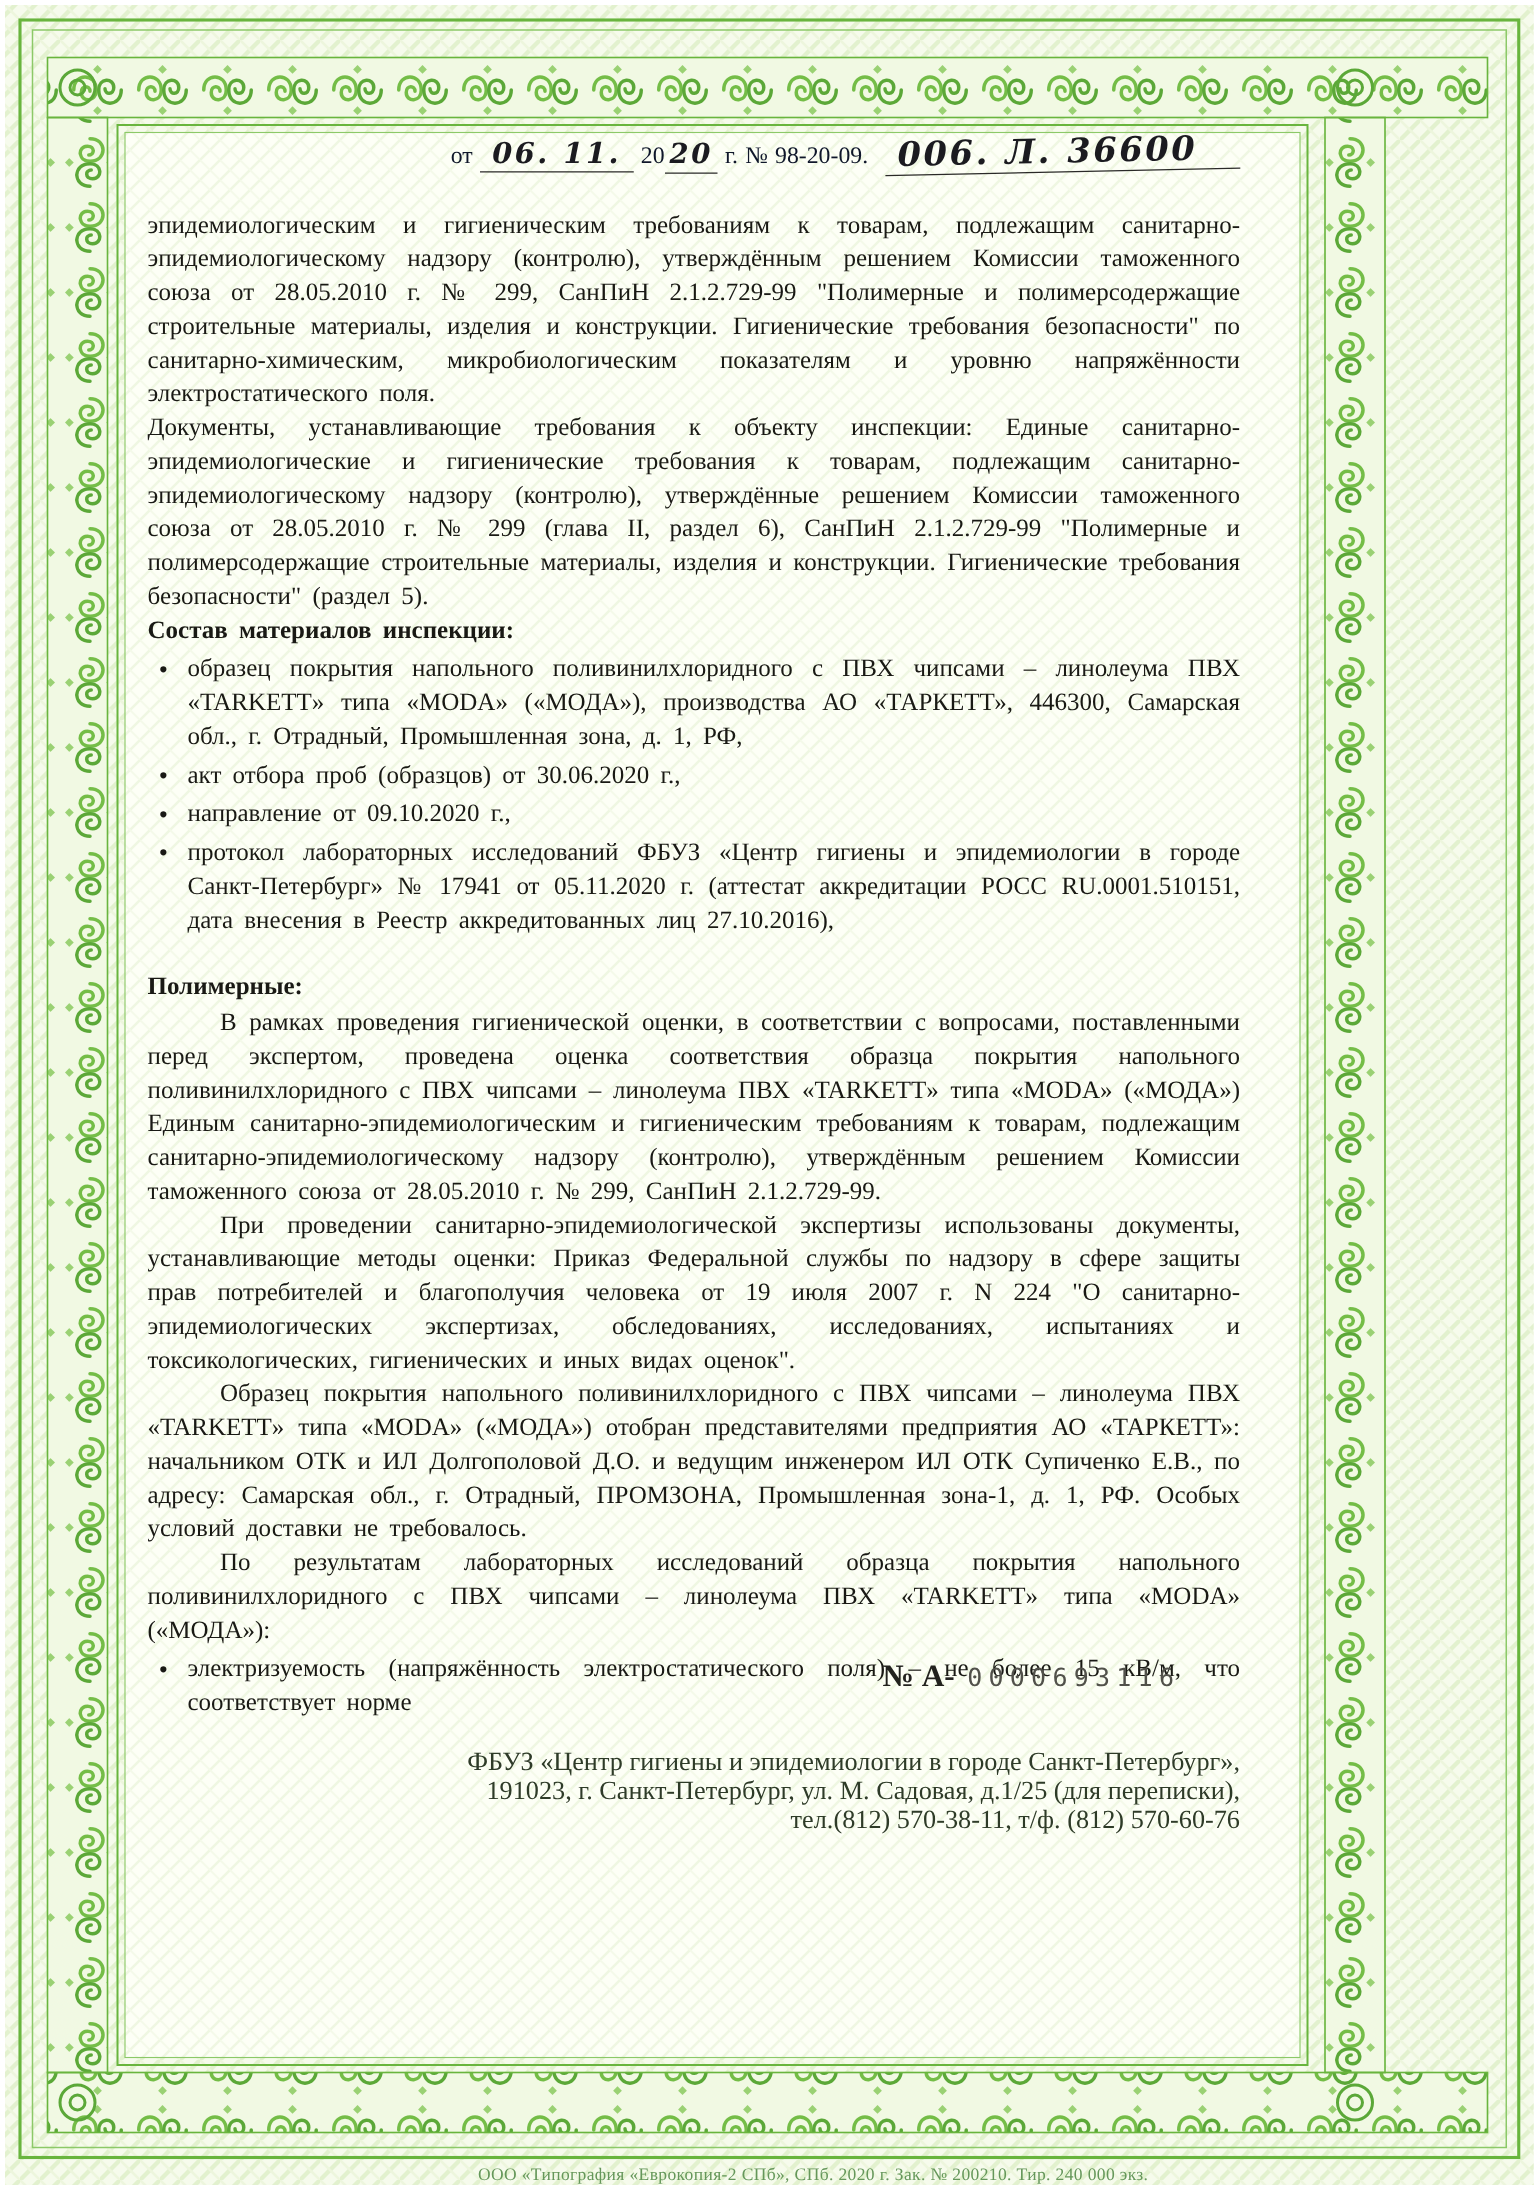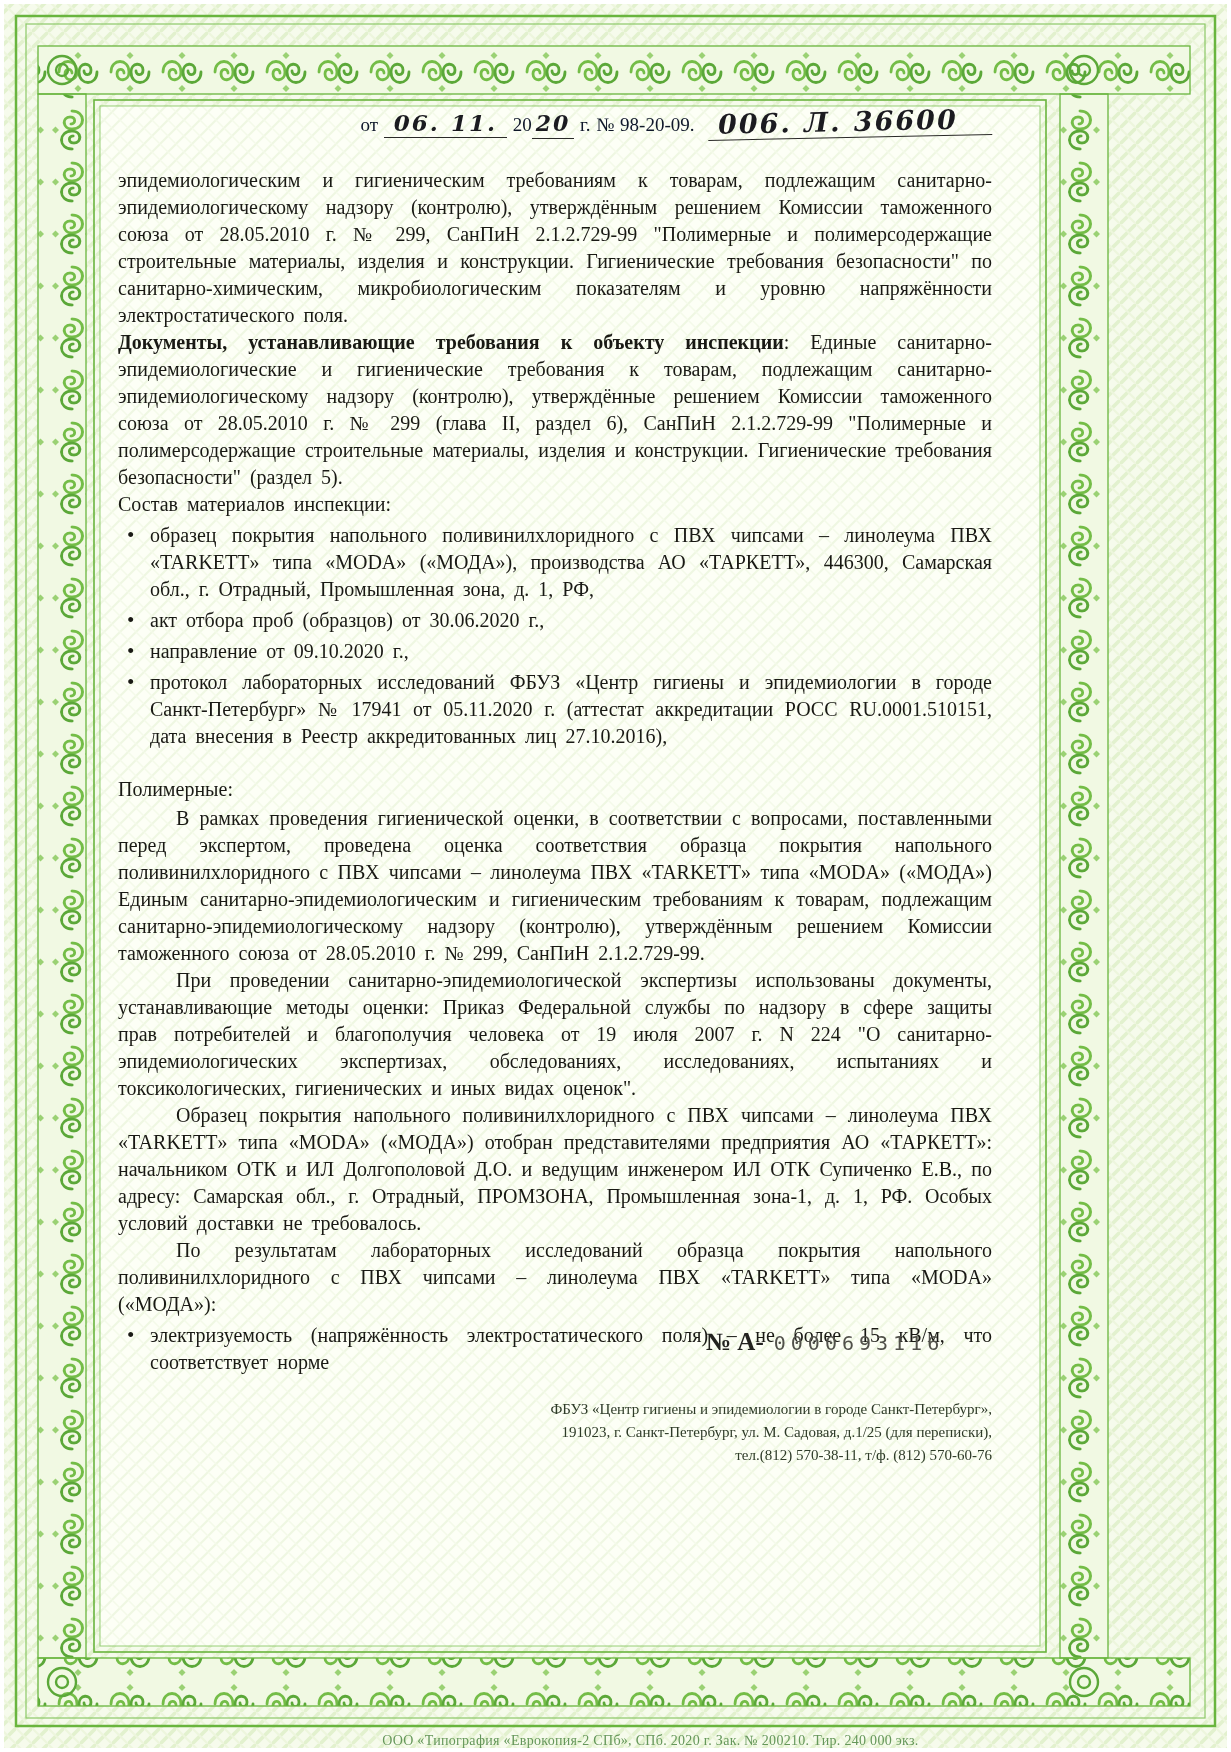--- a/index.html
+++ b/index.html
@@ -26,37 +26,37 @@
     font-family:"DejaVu Serif", serif; font-style:italic; font-weight:bold;
     color:#1b1b20; letter-spacing:2px; display:inline-block;
   }
   .hw-date { font-size:23px; border-bottom:1.6px solid #2a2a28; padding:0 10px 1px; }
   .hw-year { font-size:22px; border-bottom:1.6px solid #2a2a28; padding:0 4px 1px; }
   .hw-num  { font-size:27px; border-bottom:1.6px solid #2a2a28; padding:0 34px 2px 10px;
              transform:rotate(-1.2deg); margin-left:8px; }
 
   
   .para { margin:0; }
-  .bold { font-weight:normal; }
-  .lead { font-weight:bold; }
+  .bold { font-weight:bold; }
+  .lead { font-weight:normal; }
   .indent { text-indent:58px; }
   .established { margin-top:26px; margin-bottom:2px; }
 
   .blist { margin:3px 0 3px 0; }
   .bitem { position:relative; padding-left:32px; margin:4px 0; }
   .bitem::before { content:"•"; position:absolute; left:9px; top:0; font-size:21px; color:#191914; }
 
   
   .form-number { position:absolute; left:706px; top:1328px; white-space:nowrap; }
   .fn-prefix { font-family:"Liberation Serif", serif; font-weight:bold; font-size:25px; color:#22221e; margin-right:10px; }
   .fn-digits { font-family:"DejaVu Sans Mono", monospace; font-size:20px; letter-spacing:5px; color:#51514a; }
 
   
   .footer { position:absolute; right:239px; top:1398px; text-align:right;
-            font-size:15px; line-height:23px; color:#2e3b28; }
+            font-size:21px; line-height:23px; color:#2e3b28; }
 
   .imprint { position:absolute; bottom:3px; left:0; width:100%; padding-left:70px; box-sizing:border-box;
              text-align:center; font-size:14px; color:#65975a; letter-spacing:0.3px; }
 </style>
 </head>
 <body>
 
 <div class="page">
 
   <svg class="bg" width="1231" height="1752" viewBox="0 0 1231 1752" aria-hidden="true">

